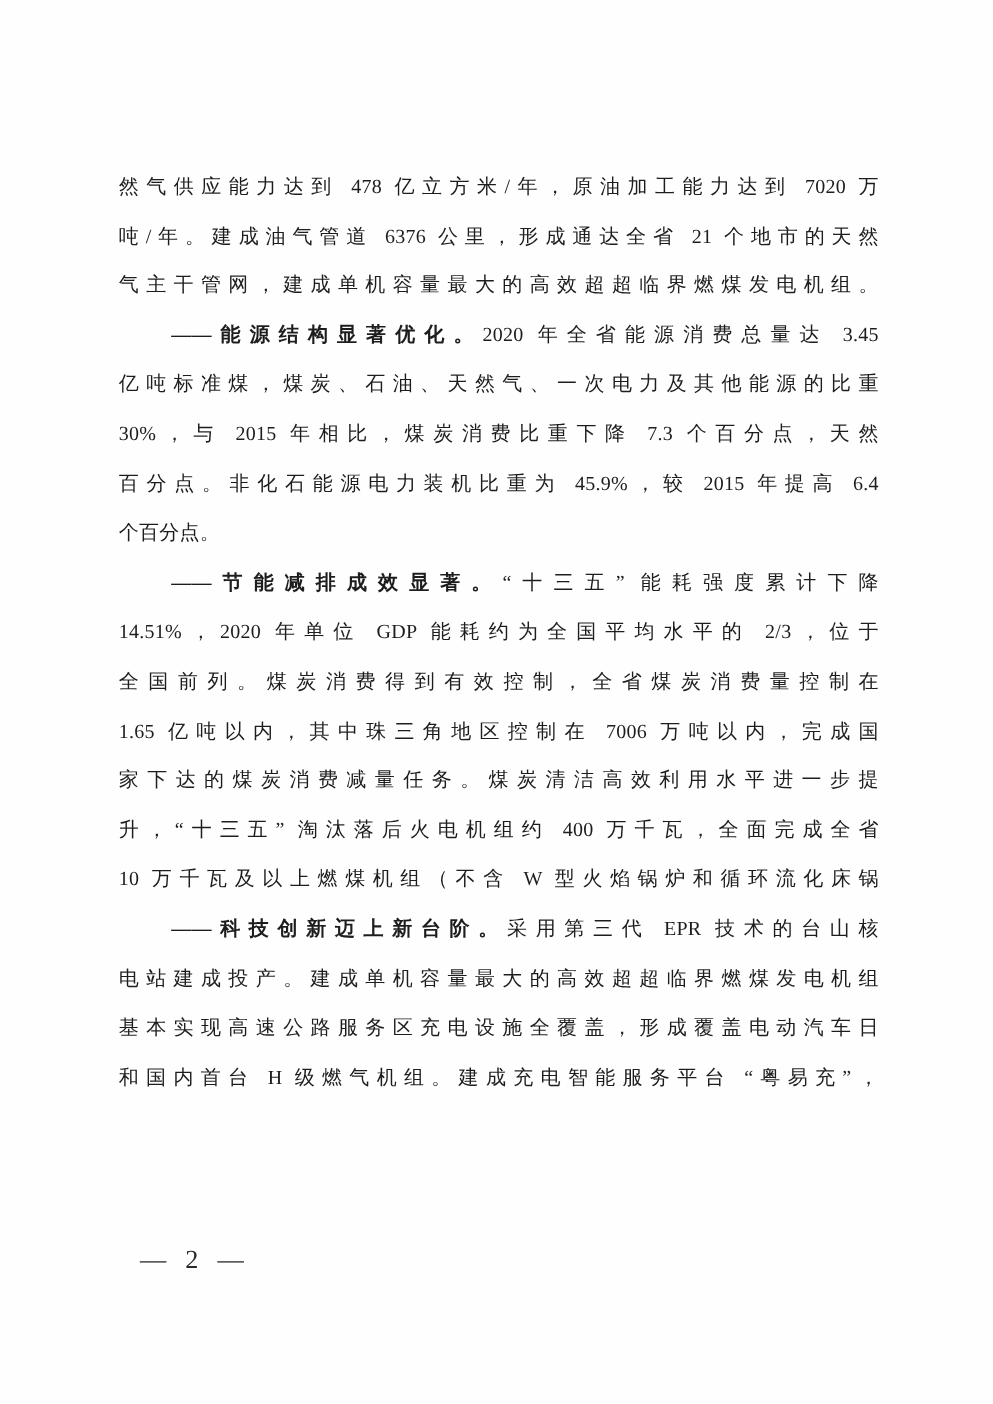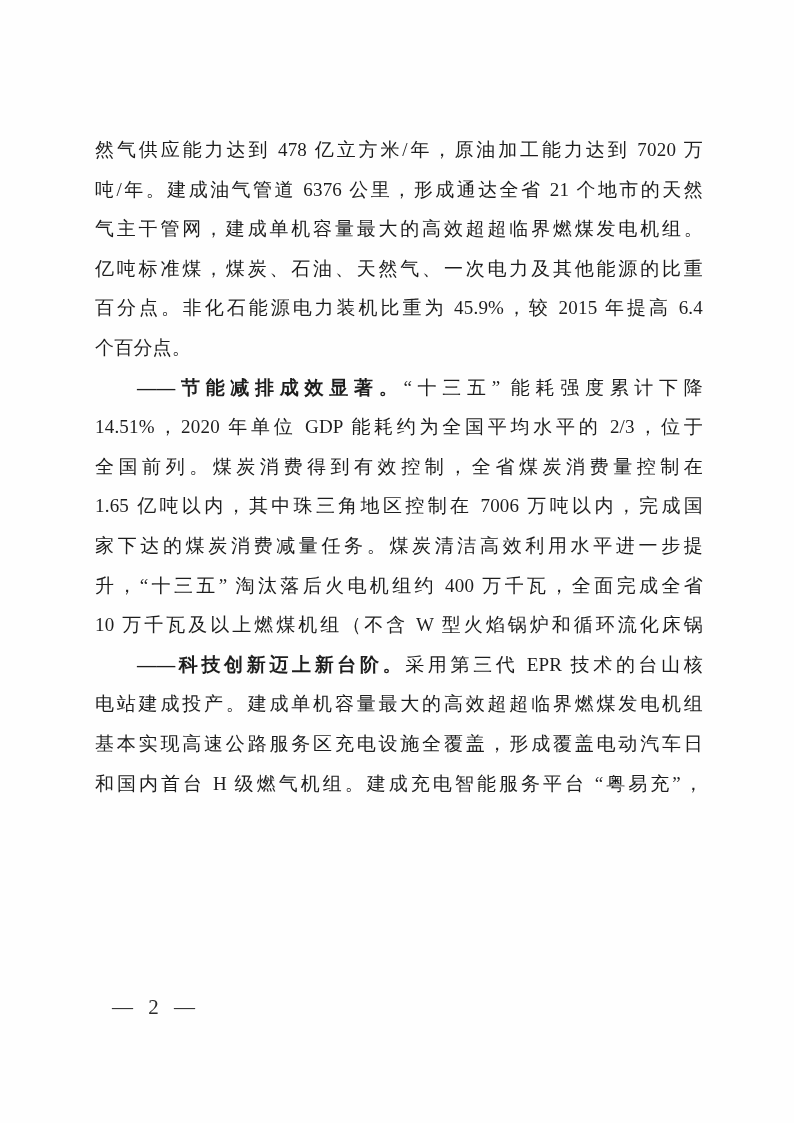--- a/index.html
+++ b/index.html
@@ -22,21 +22,21 @@
   }
   .text-block {
     position: absolute;
     left: 95px;
     top: 130px;
     width: 608px;
   }
   .line {
     height: 39.6px;
     line-height: 39.6px;
-    font-size: 19px;
+    font-size: 16px;
     text-align: justify;
     text-align-last: justify;
     white-space: nowrap;
     letter-spacing: 0.2px;
   }
   .line.no-fill {
     text-align: right;
     text-align-last: left;
   }
   .line.indent {
@@ -56,21 +56,23 @@
   }
 </style>
 </head>
 <body style="background: rgb(254, 254, 254); color: rgb(29, 29, 29);">
 
 <div class="page">
   <div class="text-block" id="text-block">
       <div class="line"><span class="seg">然气供应能力达到 478 亿立方米/年，原油加工能力达到 7020 万</span></div>
       <div class="line"><span class="seg">吨/年。建成油气管道 6376 公里，形成通达全省 21 个地市的天然</span></div>
       <div class="line"><span class="seg">气主干管网，建成单机容量最大的高效超超临界燃煤发电机组。</span></div>
+      <div class="line indent"><span class="seg bold">——能源结构显著优化。</span><span class="seg">2020 年全省能源消费总量达 3.45</span></div>
       <div class="line"><span class="seg">亿吨标准煤，煤炭、石油、天然气、一次电力及其他能源的比重</span></div>
+      <div class="line"><span class="seg">30%，与 2015 年相比，煤炭消费比重下降 7.3 个百分点，天然</span></div>
       <div class="line"><span class="seg">百分点。非化石能源电力装机比重为 45.9%，较 2015 年提高 6.4</span></div>
       <div class="line no-fill"><span class="seg">个百分点。</span></div>
       <div class="line indent"><span class="seg bold">——节能减排成效显著。</span><span class="seg">“十三五” 能耗强度累计下降</span></div>
       <div class="line"><span class="seg">14.51%，2020 年单位 GDP 能耗约为全国平均水平的 2/3，位于</span></div>
       <div class="line"><span class="seg">全国前列。煤炭消费得到有效控制，全省煤炭消费量控制在</span></div>
       <div class="line"><span class="seg">1.65 亿吨以内，其中珠三角地区控制在 7006 万吨以内，完成国</span></div>
       <div class="line"><span class="seg">家下达的煤炭消费减量任务。煤炭清洁高效利用水平进一步提</span></div>
       <div class="line"><span class="seg">升，“十三五” 淘汰落后火电机组约 400 万千瓦，全面完成全省</span></div>
       <div class="line"><span class="seg">10 万千瓦及以上燃煤机组（不含 W 型火焰锅炉和循环流化床锅</span></div>
       <div class="line indent"><span class="seg bold">——科技创新迈上新台阶。</span><span class="seg">采用第三代 EPR 技术的台山核</span></div>

